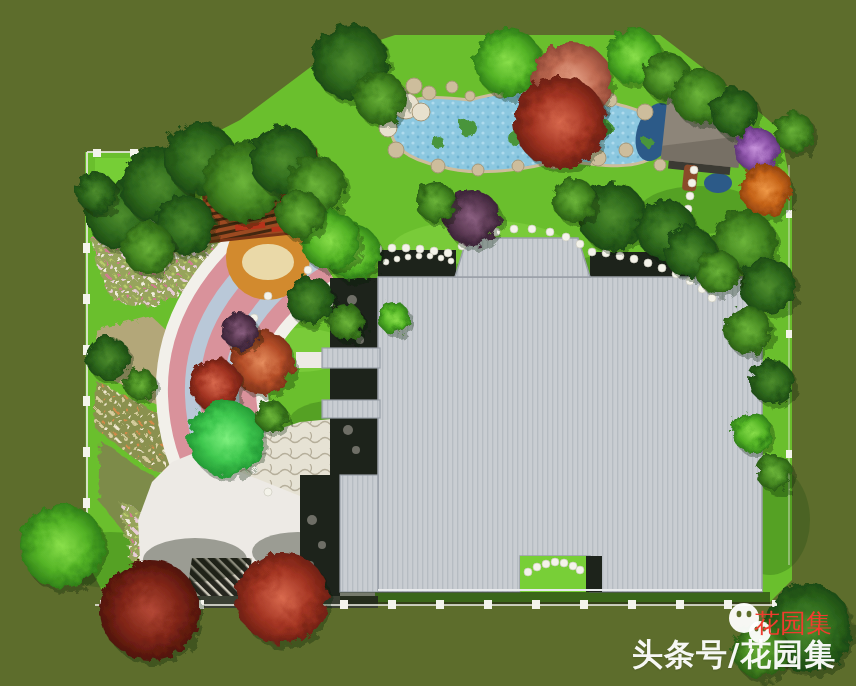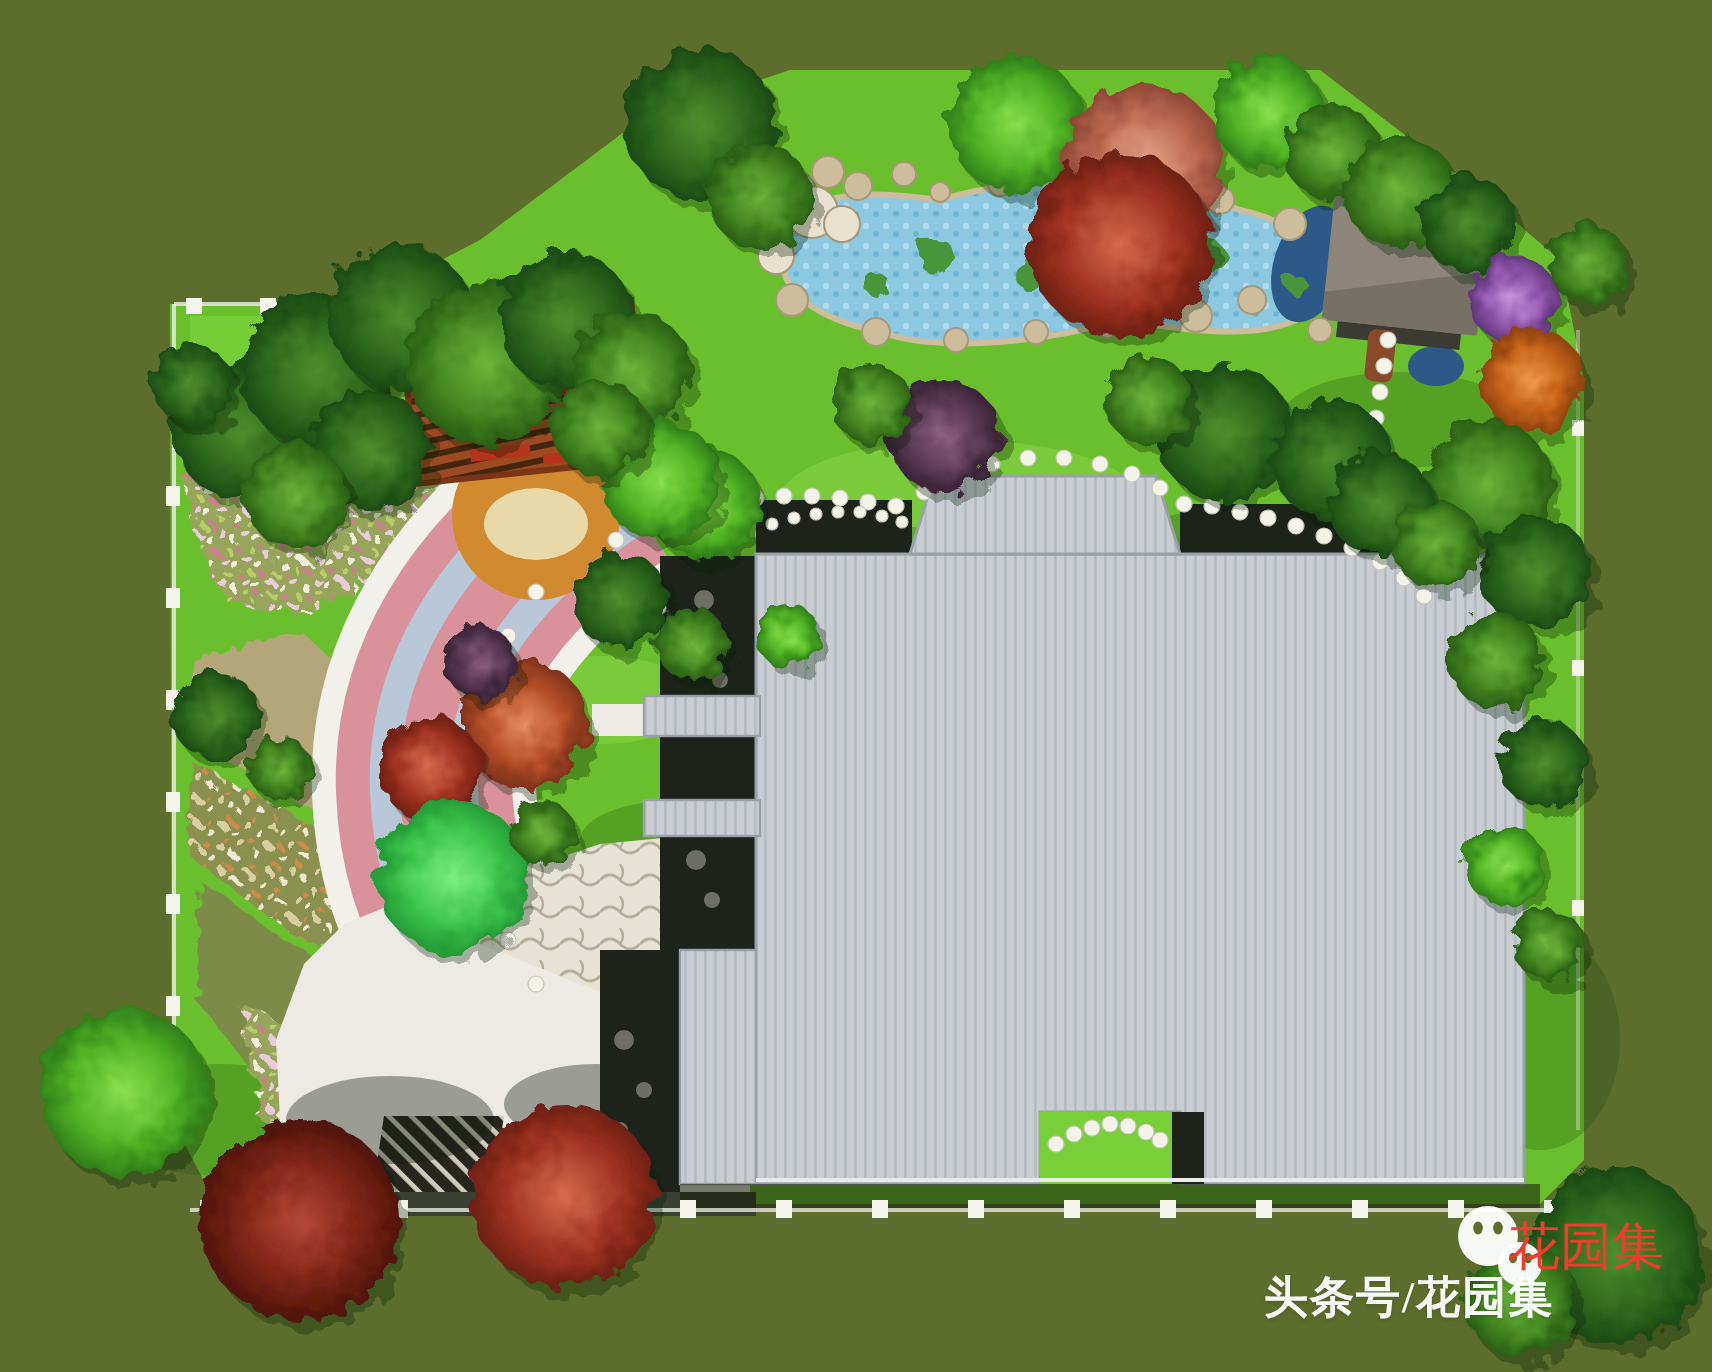--- a/index.html
+++ b/index.html
@@ -1,19 +1,19 @@
 <!DOCTYPE html>
 <html style="--bg_olive: #5d6d2c; --lawn: #6abf2d; --lawn_bright: #78cf37; --pond: #8cc8e0; --pond_deep: #2c5a88; --pond_plant: #49953b; --rock_tan: #cdbd9c; --rock_light: #e8e1ce; --roof: #c9cdd2; --roof_stripe: #b4bac1; --roof_edge: #9aa0a8; --pav_roof: #8d8579; --pav_roof_dark: #6e675c; --court_dark: #1d231b; --flag_light: #e6e2d4; --plaza_white: #edeae5; --arc_pink: #d9929b; --arc_blue: #b9c8d8; --arc_white: #f2f0ea; --deck_wood: #d28a2e; --sand: #ead9a8; --pergola_red: #9c4a21; --pergola_dark: #43270f; --wall_brown: #4a3b33; --fence: #f4f4ec; --mosaic_dark: #26261f; --mosaic_stripe: #cfcabc; --bed_tan: #b3a779; --bed_olive: #7d8b4a; --bed_green: #8fae5a; --wm_red: #f03c2e; --wm_white: #ffffff;"><head>
 <meta charset="utf-8">
 <style>
   html,body{margin:0;padding:0;background:#222;}
   .stage{position:relative;width:856px;height:686px;overflow:hidden;background:var(--bg_olive,#5d6d2c);font-family:"DejaVu Sans","Liberation Sans",sans-serif;}
   .stage svg.scene{position:absolute;left:0;top:0;}
   .watermark{position:absolute;left:628px;top:598px;width:228px;height:86px;z-index:5;}
-  .wm-white{position:absolute;left:4px;top:36px;font-size:22px;font-weight:700;letter-spacing:1px;color:var(--wm_white,#fff);opacity:.95;text-shadow:0 1px 2px rgba(0,0,0,.15);white-space:nowrap;font-family:Liberation Serif, serif;}
+  .wm-white{position:absolute;left:4px;top:36px;font-size:31px;font-weight:700;letter-spacing:1px;color:var(--wm_white,#fff);opacity:.95;text-shadow:0 1px 2px rgba(0,0,0,.15);white-space:nowrap;}
   .wm-red{position:absolute;left:126px;top:8px;font-size:26px;font-weight:400;color:var(--wm_red,#f03c2e);white-space:nowrap;}
   .wm-logo{position:absolute;left:94px;top:0;}
 </style>
 </head>
 <body>
 
 <div class="stage">
 <svg class="scene" width="856" height="686" viewBox="0 0 856 686">
   <defs>
     <pattern id="rooftile" width="5" height="5" patternUnits="userSpaceOnUse">

